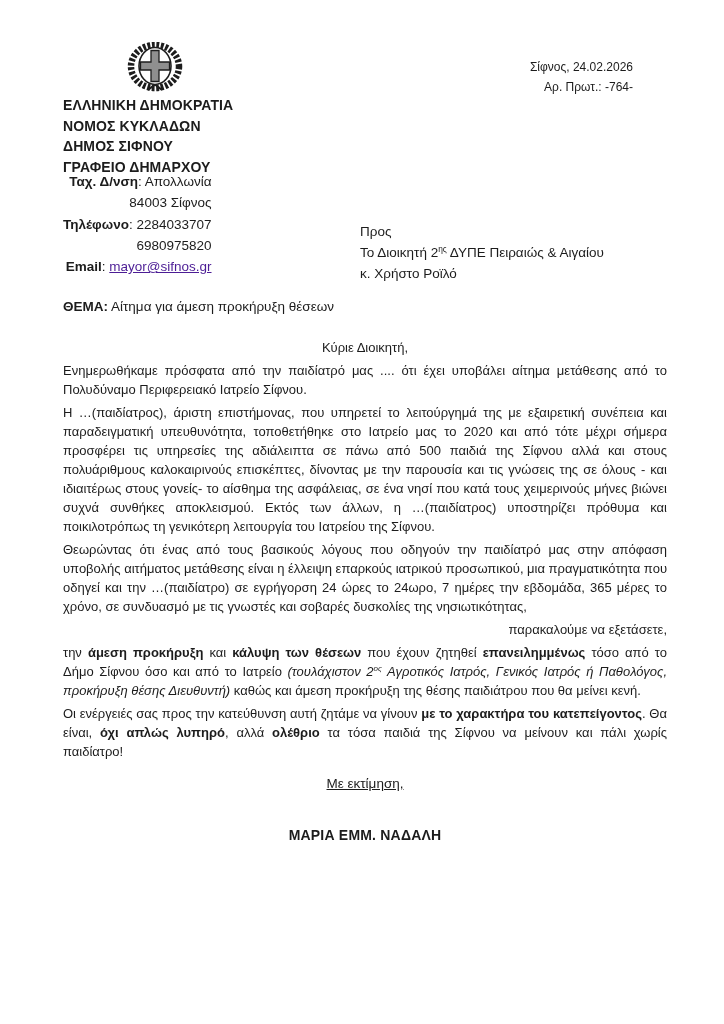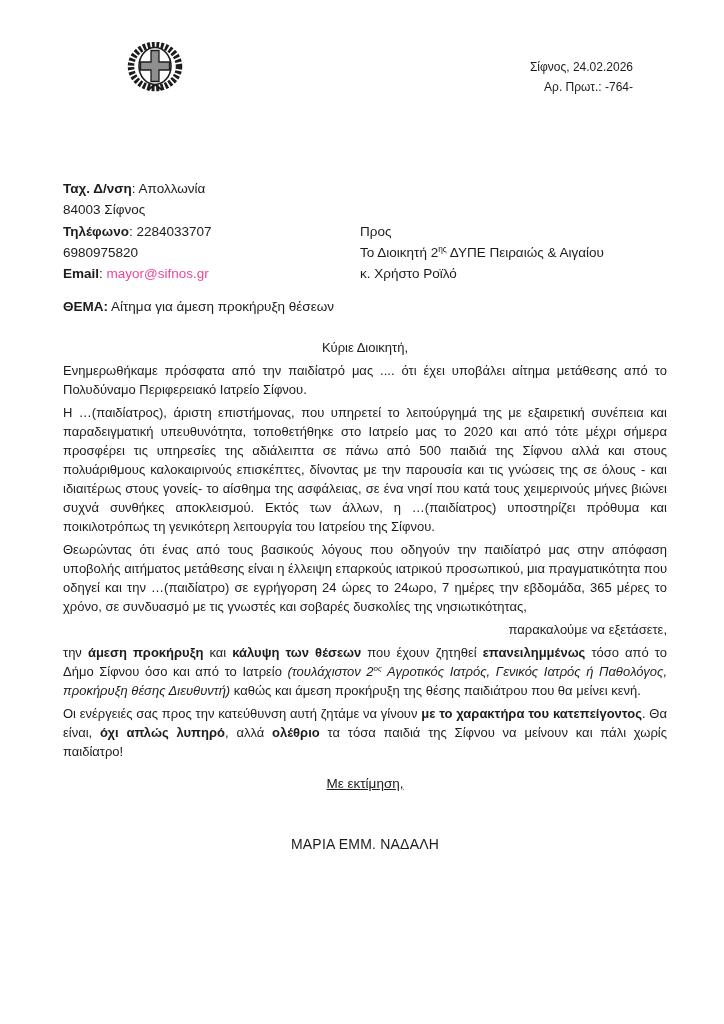--- a/index.html
+++ b/index.html
@@ -23,25 +23,25 @@
   .sender-header {
     position: absolute; left: 63px; top: 95px;
     font-size: 14px; font-weight: 700; line-height: 20.5px;
     letter-spacing: 0.1px;
   }
   .dateline {
     position: absolute; right: 91px; top: 57px;
     font-size: 12px; line-height: 20px; text-align: right;
   }
   .contact {
-    position: absolute; left: 63px; top: 178px;
-    font-size: 13.5px; line-height: 21.3px;
+    position: absolute; left: 63px; top: 171px;
+    font-size: 13.5px; line-height: 21.3px; text-align: right;
   }
   .contact .label { font-weight: 700; }
-  .email-link { color: #ec4899; cursor: pointer; }
+  .email-link { color: #4c1d95; text-decoration: underline; cursor: pointer; }
 
   .recipient {
     position: absolute; left: 360px; top: 221px;
     font-size: 13.5px; line-height: 21px;
   }
   .subject {
     position: absolute; left: 63px; top: 297px;
     font-size: 13.5px; line-height: 19px;
   }
   .subject .label { font-weight: 700; }
@@ -53,39 +53,45 @@
   .body-text p { margin: 0 0 4px 0; text-align: justify; }
   .body-text p.no-just { text-align: center; }
   .body-text p.centered { text-align: right; }
 
   .closing {
     margin-top: 12px;
     text-align: center;
     font-size: 13.5px; line-height: 21px; text-decoration: underline;
   }
   .signature-name {
-    margin-top: 41px;
+    margin-top: 32px;
     text-align: center;
-    font-size: 14px; font-weight: 400; letter-spacing: 0.2px;
+    font-size: 14px; font-weight: 700; letter-spacing: 0.2px;
   }
 </style>
 </head>
 <body>
 
 <div class="page">
 
   <div class="emblem">
     <svg viewBox="0 0 58 50" width="58" height="50" aria-hidden="true">
       <ellipse cx="29" cy="24.5" rx="24" ry="21.5" fill="none" stroke="#1d1d1d" stroke-width="6.5" stroke-dasharray="2.8 1.7"></ellipse>
       <path d="M22 48 L29 42.5 L36 48" fill="none" stroke="#1d1d1d" stroke-width="2.2"></path>
       <ellipse cx="29" cy="24" rx="16" ry="18.5" fill="#ffffff" stroke="#1d1d1d" stroke-width="1.6"></ellipse>
       <path d="M25 8.5 H33 V20 H43.5 V28 H33 V39.5 H25 V28 H14.5 V20 H25 Z" fill="#8f8f8f" stroke="#1d1d1d" stroke-width="1.3"></path>
     </svg>
   </div>
 
+  <div class="sender-header">
+    <div>ΕΛΛΗΝΙΚΗ ΔΗΜΟΚΡΑΤΙΑ</div>
+    <div>ΝΟΜΟΣ ΚΥΚΛΑΔΩΝ</div>
+    <div>ΔΗΜΟΣ ΣΙΦΝΟΥ</div>
+    <div>ΓΡΑΦΕΙΟ ΔΗΜΑΡΧΟΥ</div>
+  </div>
 
   <div class="dateline">
     <div>Σίφνος, 24.02.2026</div>
     <div>Αρ. Πρωτ.: -764-</div>
   </div>
 
   <div class="contact">
     <div>
       <span class="label">Ταχ. Δ/νση</span><span>: </span><span>Απολλωνία</span>
     </div>

